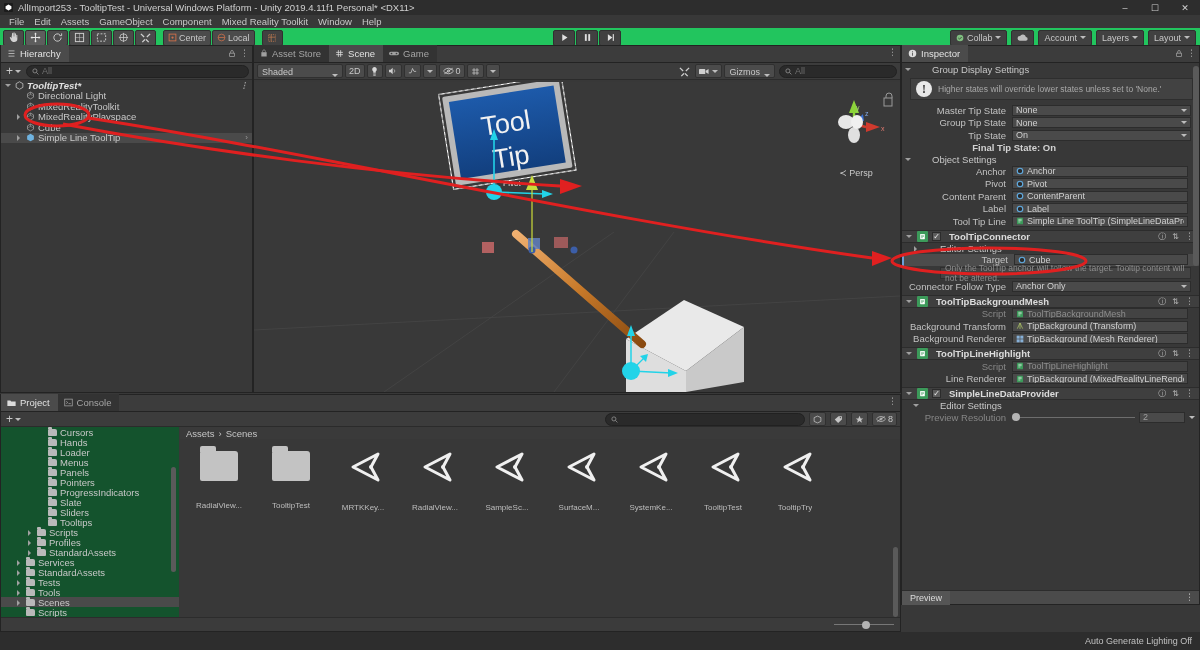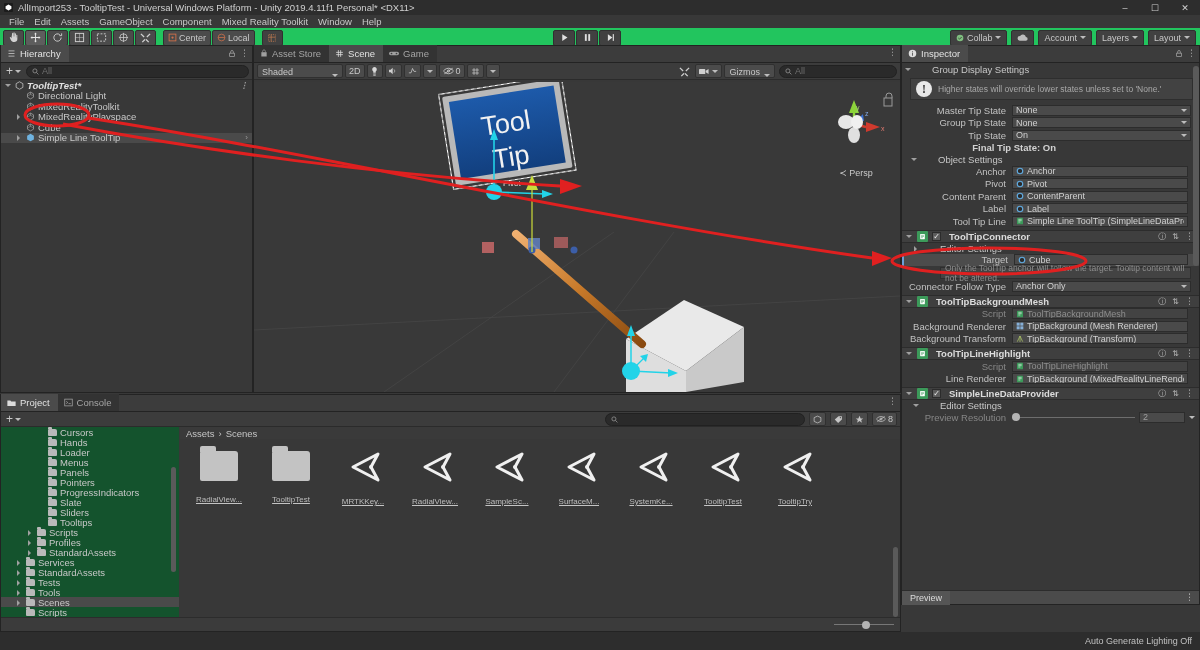--- a/index.html
+++ b/index.html
@@ -136,21 +136,21 @@
   .pj-left { position:absolute; left:0; top:32px; width:178px; bottom:14px; background:#14532d; overflow:hidden;}
   .pj-right { position:absolute; left:179px; top:32px; right:0; bottom:14px; background:#383838;}
   .crumb { height:12px; display:flex; align-items:center; gap:4px; font-size:9.5px; color:#c6c6c6;
            padding-left:6px; background:#3a3a3a;}
   .tree-row { height:10px; display:flex; align-items:center; font-size:9.5px; color:#c8c8c8; gap:3px;}
   .tree-row.sel { background:#4a4a4a; }
   .foldericon { width:9px; height:7px; background:#b9b9b9; border-radius:1px 2px 1px 1px; position:relative; flex:0 0 9px;}
   .foldericon:before { content:''; position:absolute; top:-2px; left:0; width:4px; height:2px;
                        background:#b9b9b9; border-radius:1px 1px 0 0;}
   .assets-grid { display:flex; padding:12px 8px 0 14px; gap:22px; }
-  .asset { width:50px; display:flex; flex-direction:column; align-items:center; gap:14px;text-decoration:underline;}
+  .asset { width:50px; display:flex; flex-direction:column; align-items:center; gap:20px;}
   .asset .lbl { font-size:8px; color:#bdbdbd; white-space:nowrap; overflow:hidden; text-overflow:ellipsis;
                 max-width:50px; text-align:center;}
   .bigfolder { width:38px; height:30px; background:#c3c3c3; border-radius:2px 3px 2px 2px; position:relative;}
   .bigfolder:before { content:''; position:absolute; top:-5px; left:0; width:16px; height:6px;
                       background:#c3c3c3; border-radius:2px 2px 0 0;}
   .pj-bottombar { position:absolute; left:0; bottom:0; width:899px; height:14px; background:#3b3b3b;
                   border-top:1px solid #2c2c2c; display:flex; align-items:center; justify-content:flex-end;
                   padding-right:6px;}
   .zoomslider { width:60px; height:11px; position:relative; display:flex; align-items:center;}
   .zoomslider .bar { position:absolute; left:0; right:0; height:1px; background:#777;}
@@ -633,21 +633,21 @@
         <div class="prow">
           <div class="plabel">Tip State</div>
           <div class="pfield">
             <span style="white-space: nowrap; overflow: hidden;">On</span>
             <span class="dd-arrow ddarrow"></span>
           </div>
         </div>
         <div class="prow">
           <div class="plabel bold" style="width: 160px;">Final Tip State: On</div>
         </div>
-        <div class="sec-header" style="padding-left: 9px;">
+        <div class="sec-header" style="padding-left: 3px;">
           <span class="foldarrow d"></span>
           <span>Object Settings</span>
         </div>
         <div class="prow">
           <div class="plabel">Anchor</div>
           <div class="pfield">
             <span class="objicon">
               <svg width="8" height="8" viewBox="0 0 24 24" fill="#5fa8dd">
                 <circle cx="12" cy="12" r="10"></circle>
                 <path d="M12 5l6 3.5v7L12 19l-6-3.5v-7z" fill="#2a2a2a"></path>
@@ -774,43 +774,43 @@
               <svg width="8" height="8" viewBox="0 0 24 24" fill="#3c9a5a">
                 <rect x="3" y="2" width="18" height="20" rx="2"></rect>
                 <path d="M7 7h10M7 11h10M7 15h6" stroke="#fff" stroke-width="1.6"></path>
               </svg>
             </span>
             <span style="white-space: nowrap; overflow: hidden;">ToolTipBackgroundMesh</span>
           </div>
           <span class="picker" style="position: relative; right: 0px; margin-right: 3px;"></span>
         </div>
         <div class="prow">
+          <div class="plabel">Background Transform</div>
+          <div class="pfield">
+            <span class="objicon">
+              <svg width="8" height="8" viewBox="0 0 24 24" fill="none" stroke="#b9d36a" stroke-width="2">
+                <path d="M12 3v18M4 20l8-17 8 17"></path>
+              </svg>
+            </span>
+            <span style="white-space: nowrap; overflow: hidden;">TipBackground (Transform)</span>
+          </div>
+          <span class="picker" style="position: relative; right: 0px; margin-right: 3px;"></span>
+        </div>
+        <div class="prow">
           <div class="plabel">Background Renderer</div>
           <div class="pfield">
             <span class="objicon">
               <svg width="8" height="8" viewBox="0 0 24 24" fill="#86b0d8">
                 <rect x="2" y="2" width="9" height="9"></rect>
                 <rect x="13" y="2" width="9" height="9"></rect>
                 <rect x="2" y="13" width="9" height="9"></rect>
                 <rect x="13" y="13" width="9" height="9"></rect>
               </svg>
             </span>
             <span style="white-space: nowrap; overflow: hidden;">TipBackground (Mesh Renderer)</span>
-          </div>
-          <span class="picker" style="position: relative; right: 0px; margin-right: 3px;"></span>
-        </div>
-        <div class="prow">
-          <div class="plabel">Background Transform</div>
-          <div class="pfield">
-            <span class="objicon">
-              <svg width="8" height="8" viewBox="0 0 24 24" fill="none" stroke="#b9d36a" stroke-width="2">
-                <path d="M12 3v18M4 20l8-17 8 17"></path>
-              </svg>
-            </span>
-            <span style="white-space: nowrap; overflow: hidden;">TipBackground (Transform)</span>
           </div>
           <span class="picker" style="position: relative; right: 0px; margin-right: 3px;"></span>
         </div>
         <div class="comp-header">
           <span class="foldarrow d"></span>
           <span class="scriptbadge">
             <svg width="7" height="7" viewBox="0 0 24 24" fill="#fff">
               <rect x="4" y="3" width="16" height="18" rx="1.5"></rect>
               <path d="M7 8h10M7 12h10M7 16h6" stroke="#3c9a5a" stroke-width="1.8"></path>
             </svg>

